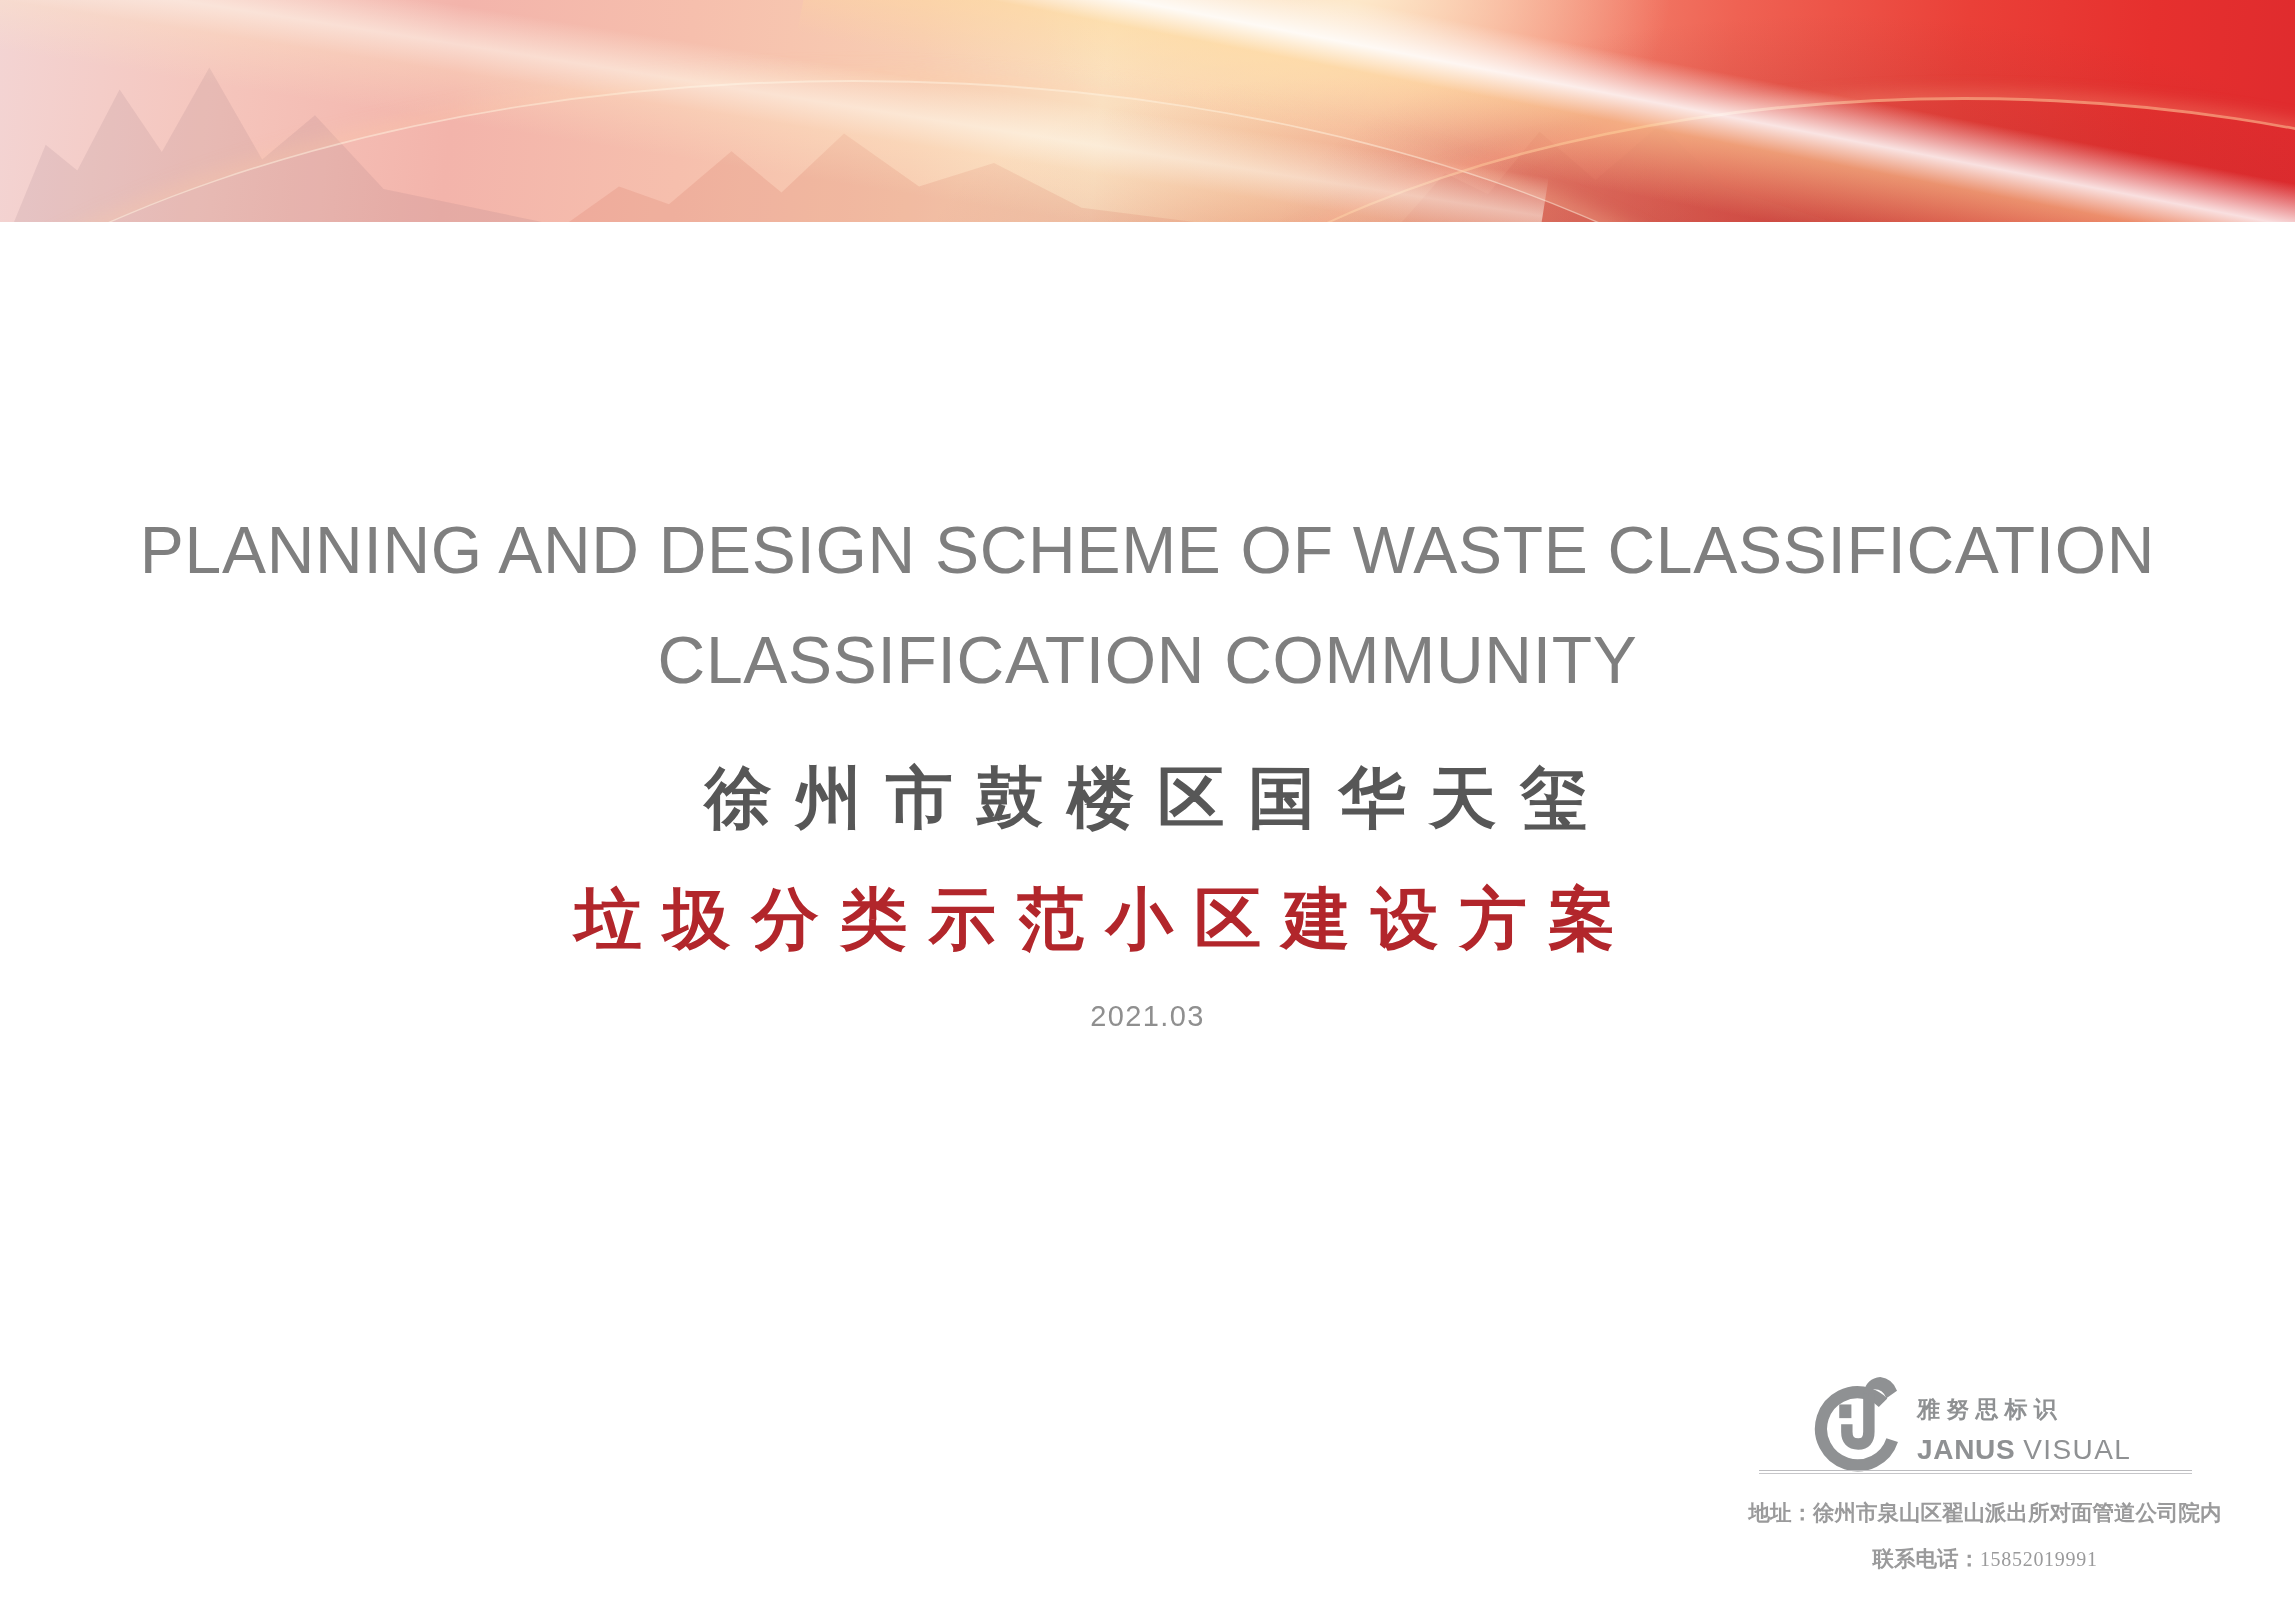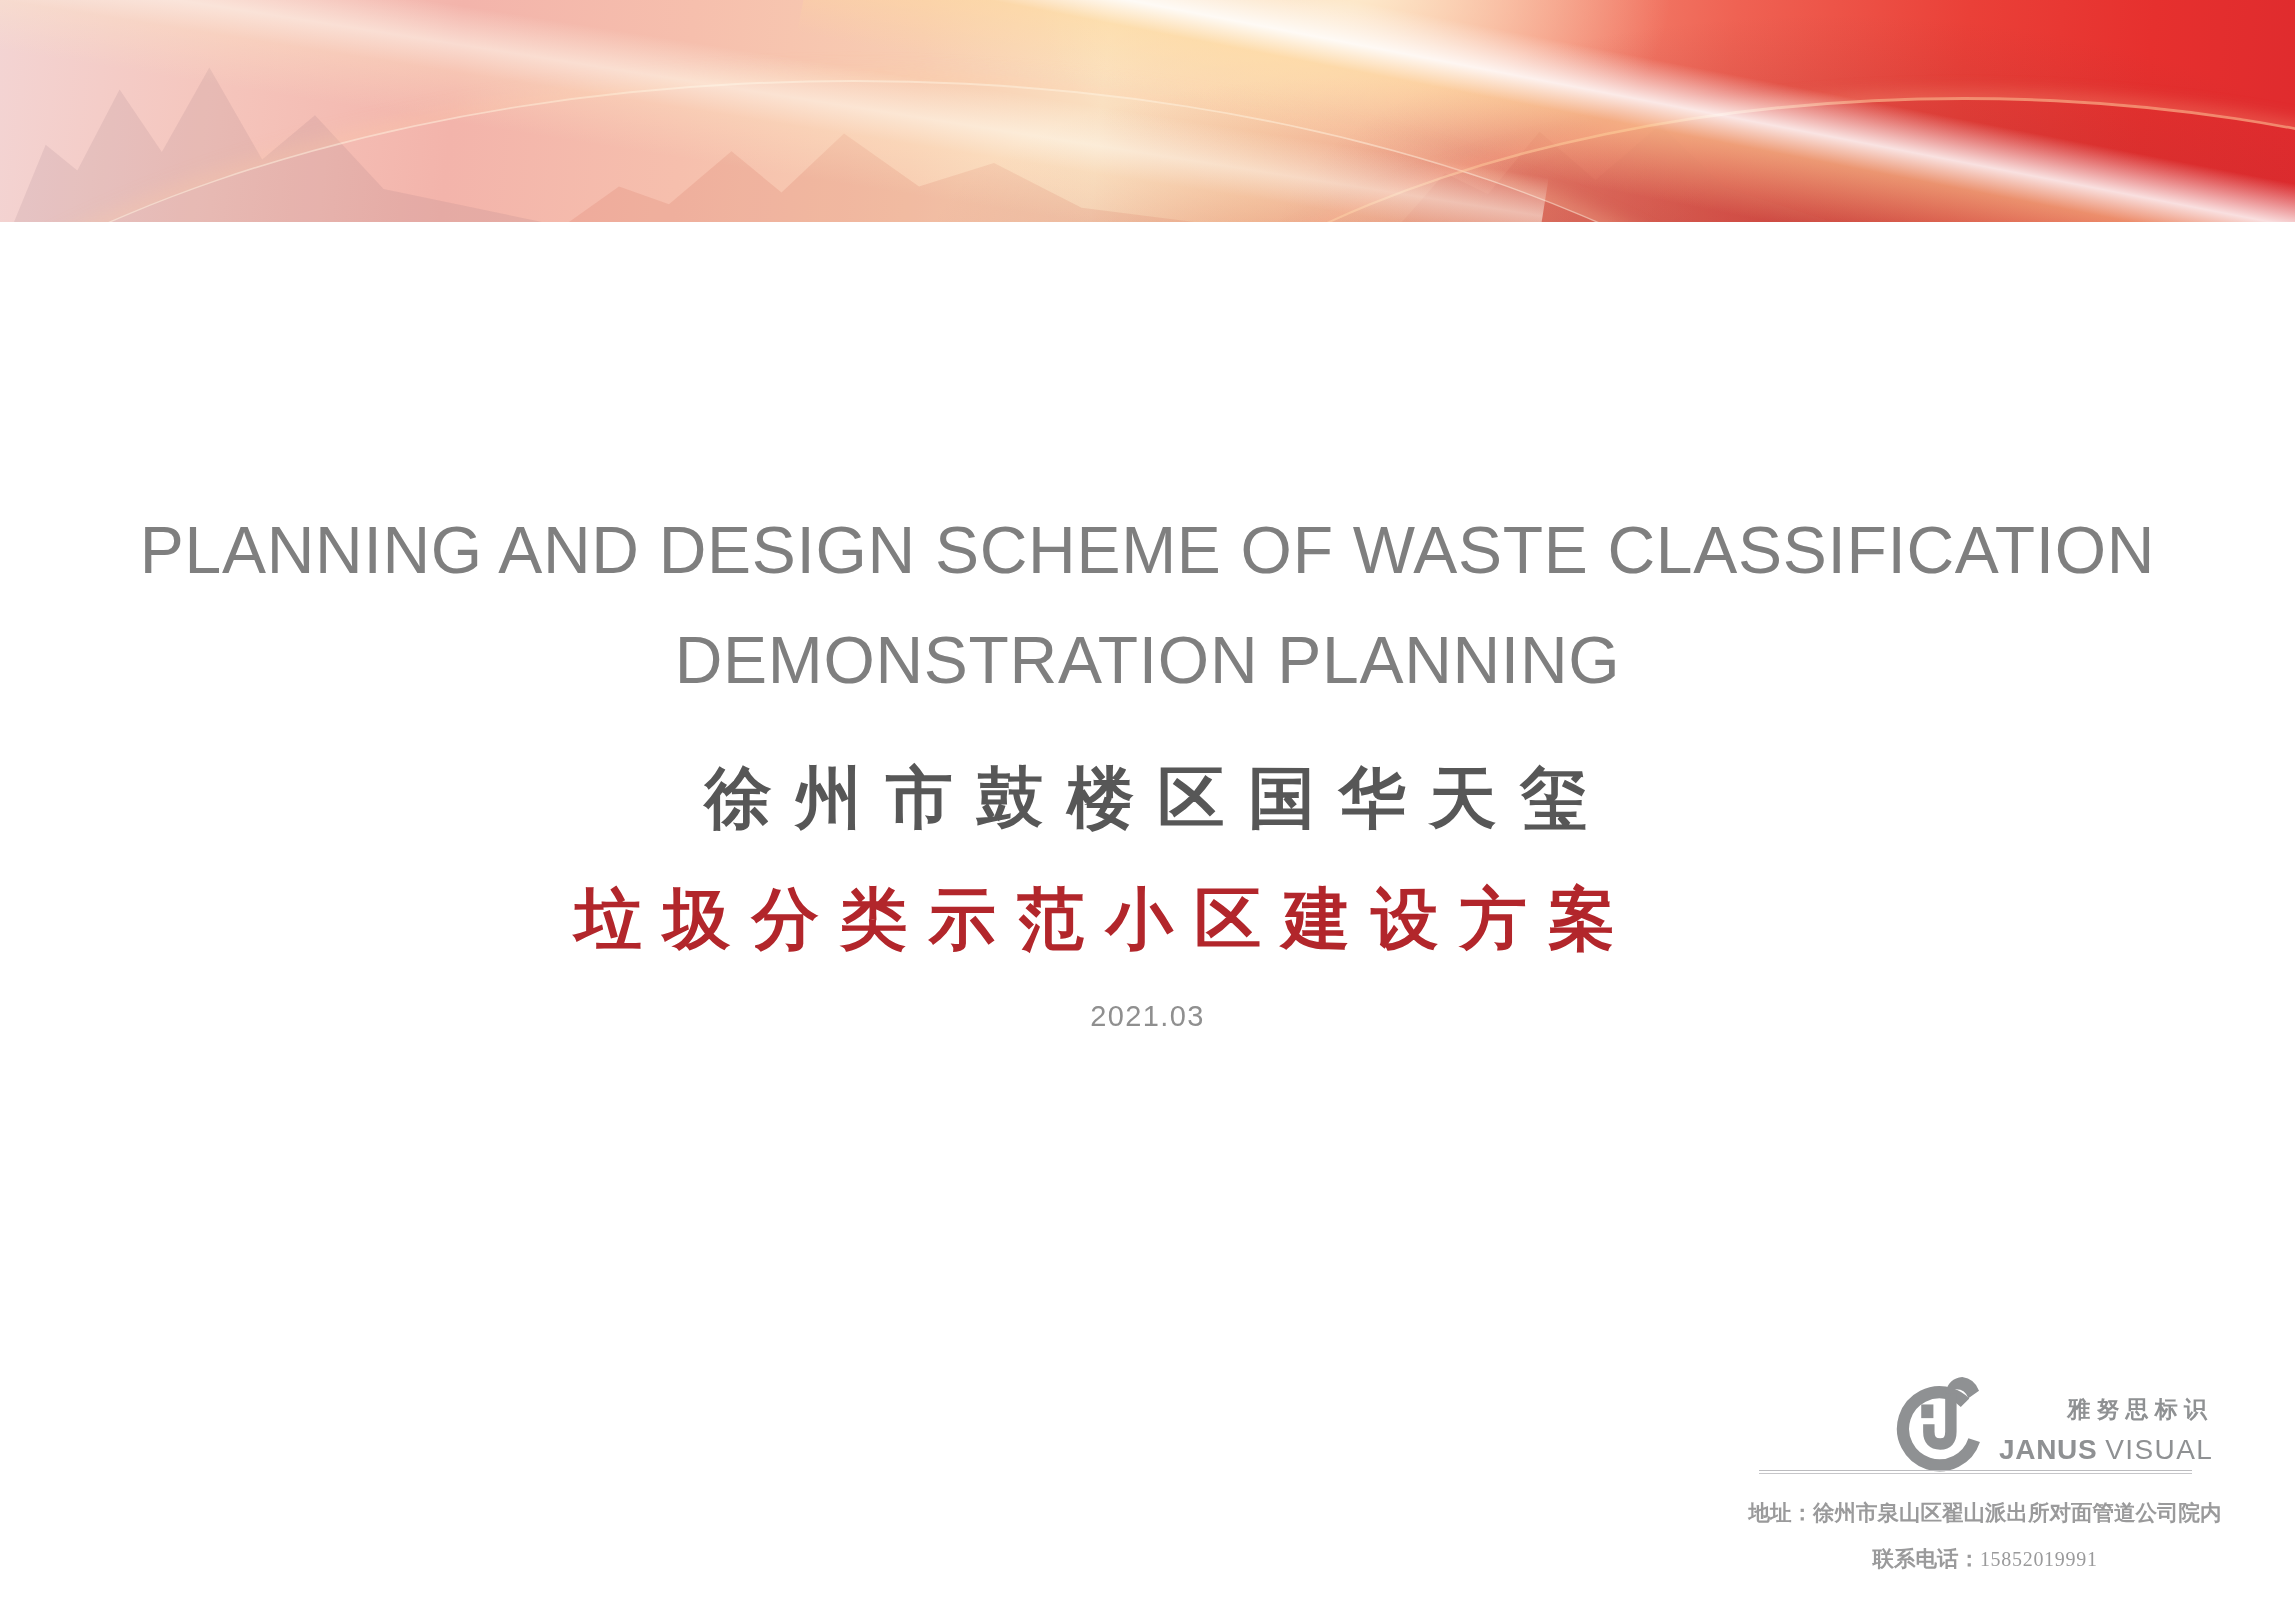--- a/index.html
+++ b/index.html
@@ -69,21 +69,21 @@
     position:absolute; top:880px; left:0; width:2190px;
     text-align:center; color:#b2262b; font-size:67px; font-weight:700;
     letter-spacing:21.5px; padding-left:21.5px; line-height:78px;
   }
   .date-line {
     position:absolute; top:1000px; left:0; width:2295px;
     text-align:center; color:#8f8f8f; font-size:29px; letter-spacing:1.4px;
   }
 
   
-  .logo-row { position:absolute; left:1895px; top:1371px; width:389px; height:115px;text-align:right; }
+  .logo-row { position:absolute; left:1813px; top:1371px; width:389px; height:115px; }
   .logo-mark { position:absolute; left:0; top:0; width:92px; height:111px; }
   .logo-texts { position:absolute; left:104px; top:26px; }
   .logo-cn {
     color:#8f9193; font-size:23px; font-weight:700; letter-spacing:6.2px; line-height:25px;
   }
   .logo-en { margin-top:5.6px; color:#8f9193; font-size:28px; line-height:44px; white-space:nowrap; }
   .logo-en .b { font-weight:800; letter-spacing:0.7px; }
   .logo-en .l { font-weight:400; letter-spacing:1.4px; }
 
   .footer-divider {
@@ -109,21 +109,21 @@
     <div class="mtn-b"></div>
     <div class="mtn-c"></div>
     <div class="arc-a"></div>
     <div class="arc-b"></div>
     <div class="beam-a"></div>
     <div class="beam-b"></div>
   </div>
 
   <div class="eng-title">
     <div>PLANNING AND DESIGN SCHEME OF WASTE CLASSIFICATION</div>
-    <div>DEMONSTRATION PLANNING</div>
+    <div>CLASSIFICATION COMMUNITY</div>
   </div>
 
   <div class="cn-title">徐州市鼓楼区国华天玺</div>
 
   <div class="cn-subtitle">垃圾分类示范小区建设方案</div>
 
   <div class="date-line">2021.03</div>
 
   <div class="logo-row">
     <svg class="logo-mark" viewBox="0 0 120 146" xmlns="http://www.w3.org/2000/svg">

